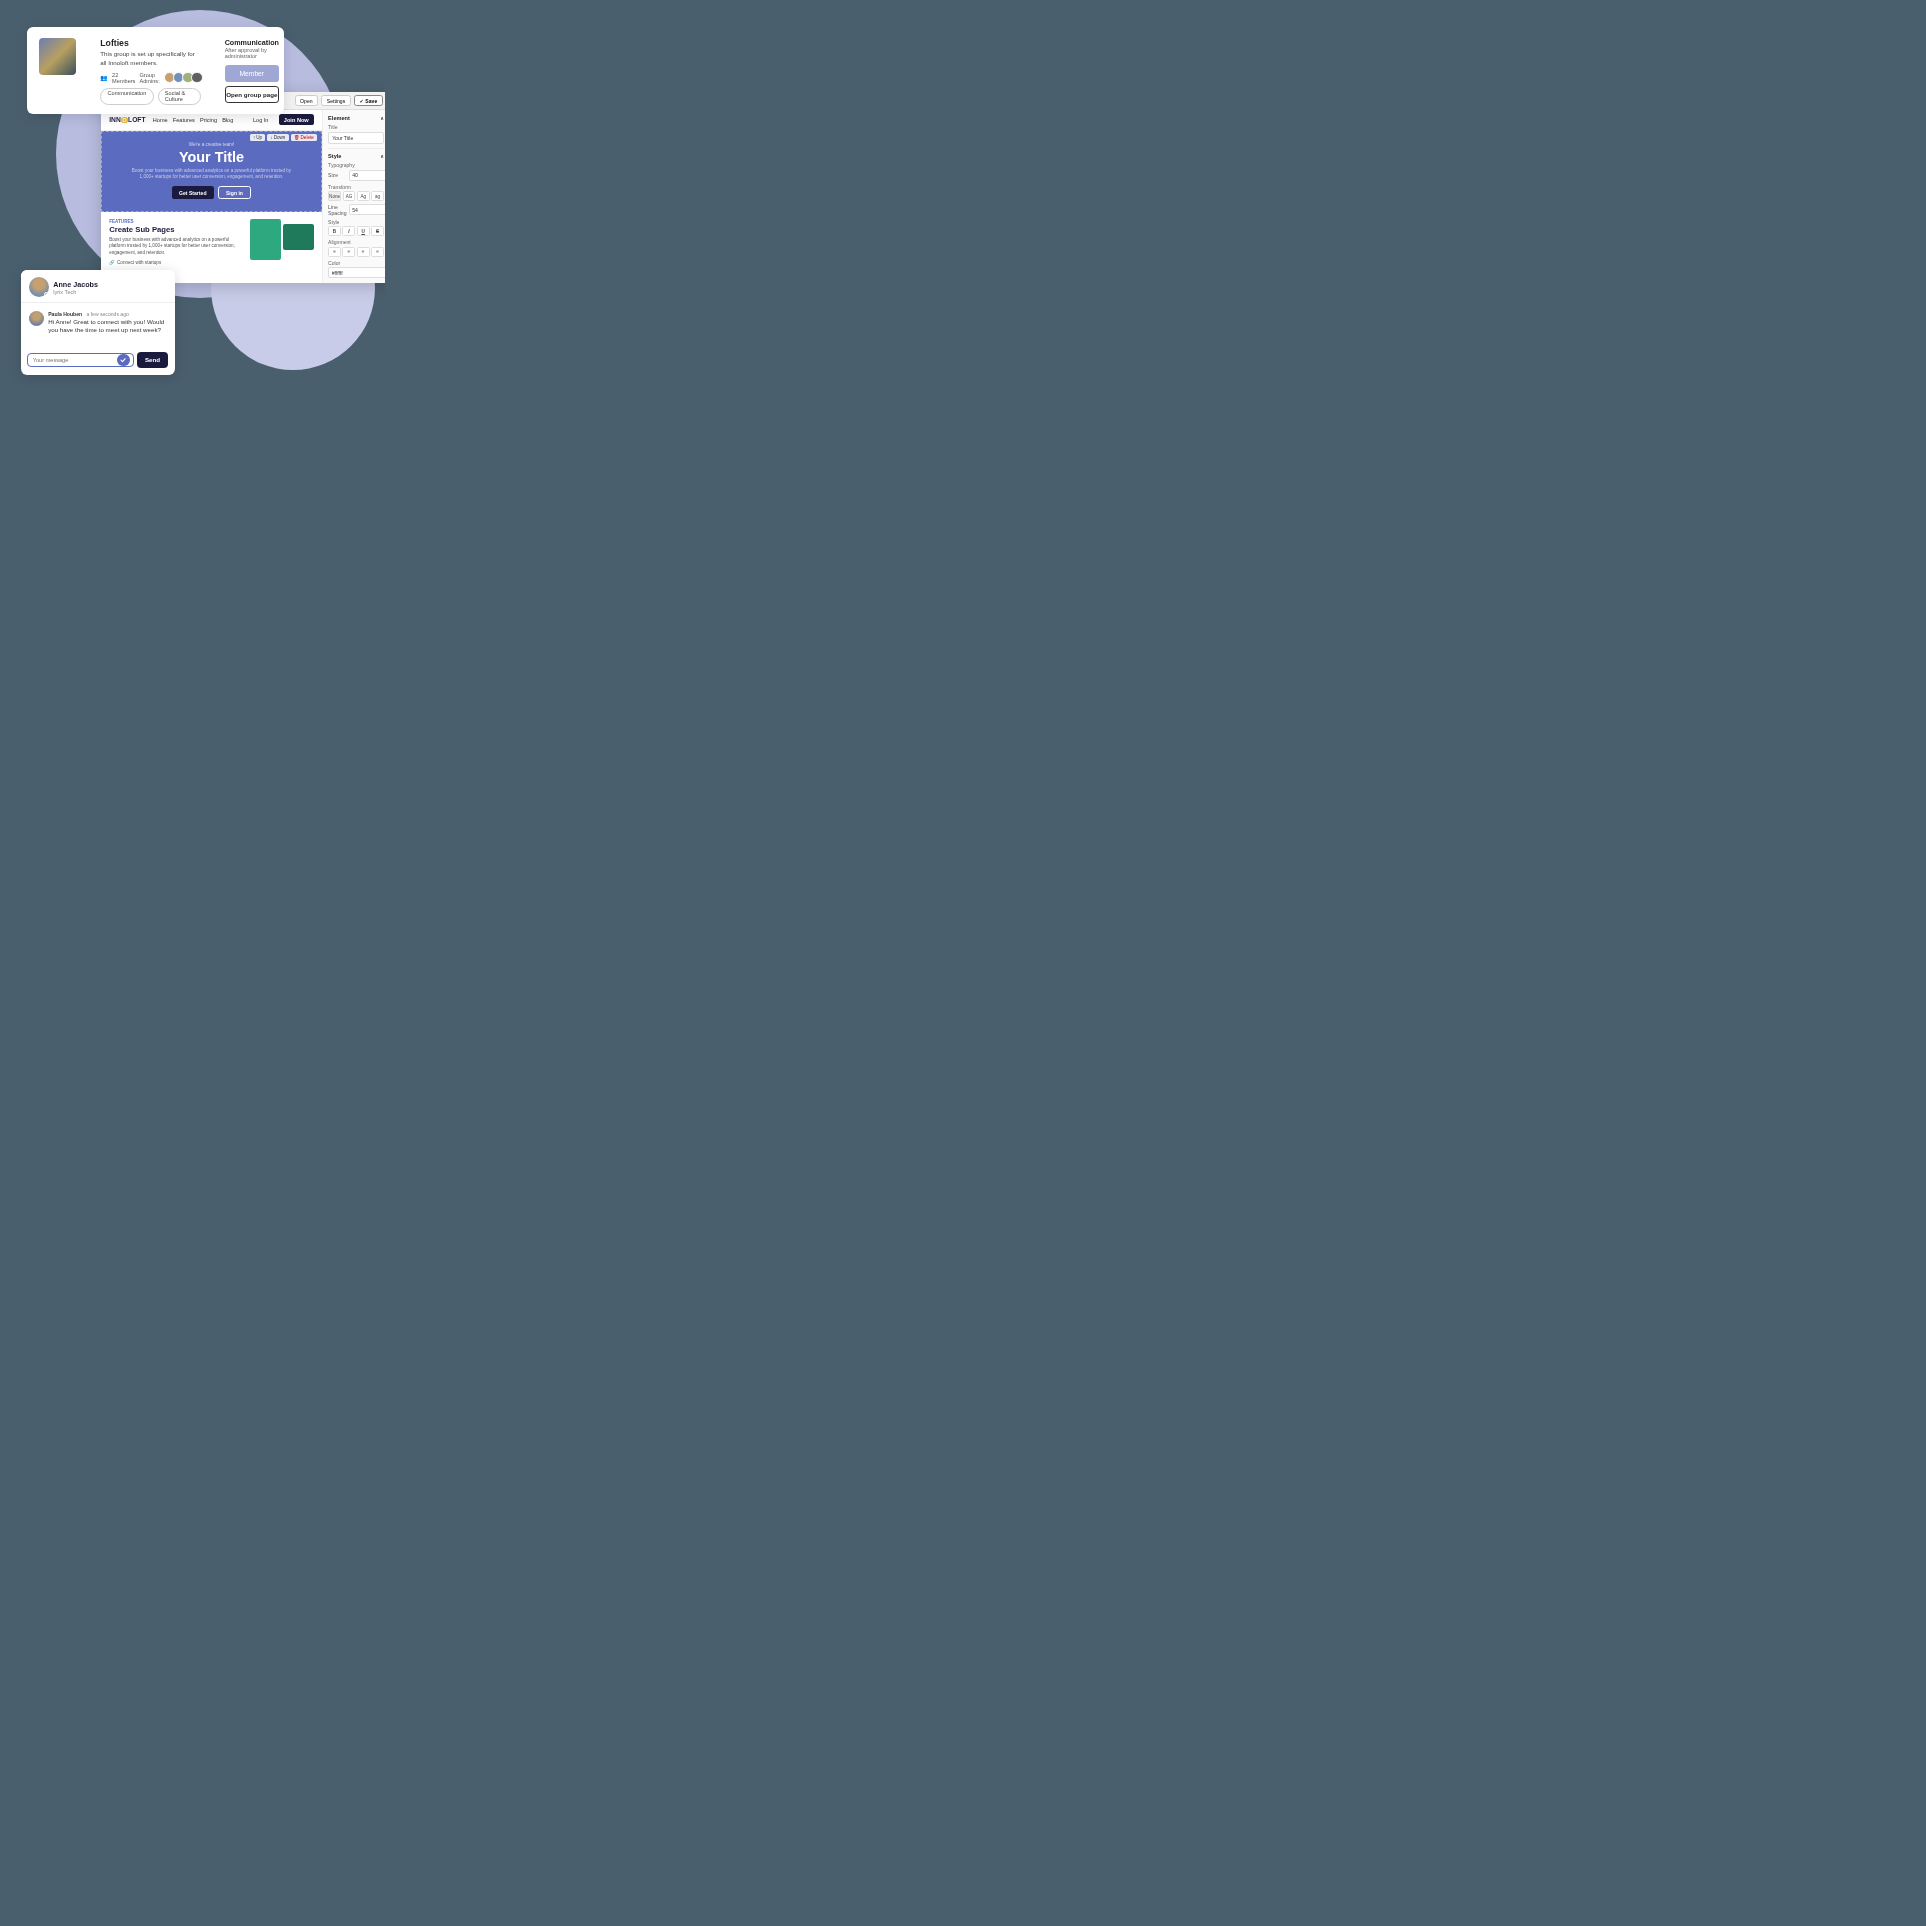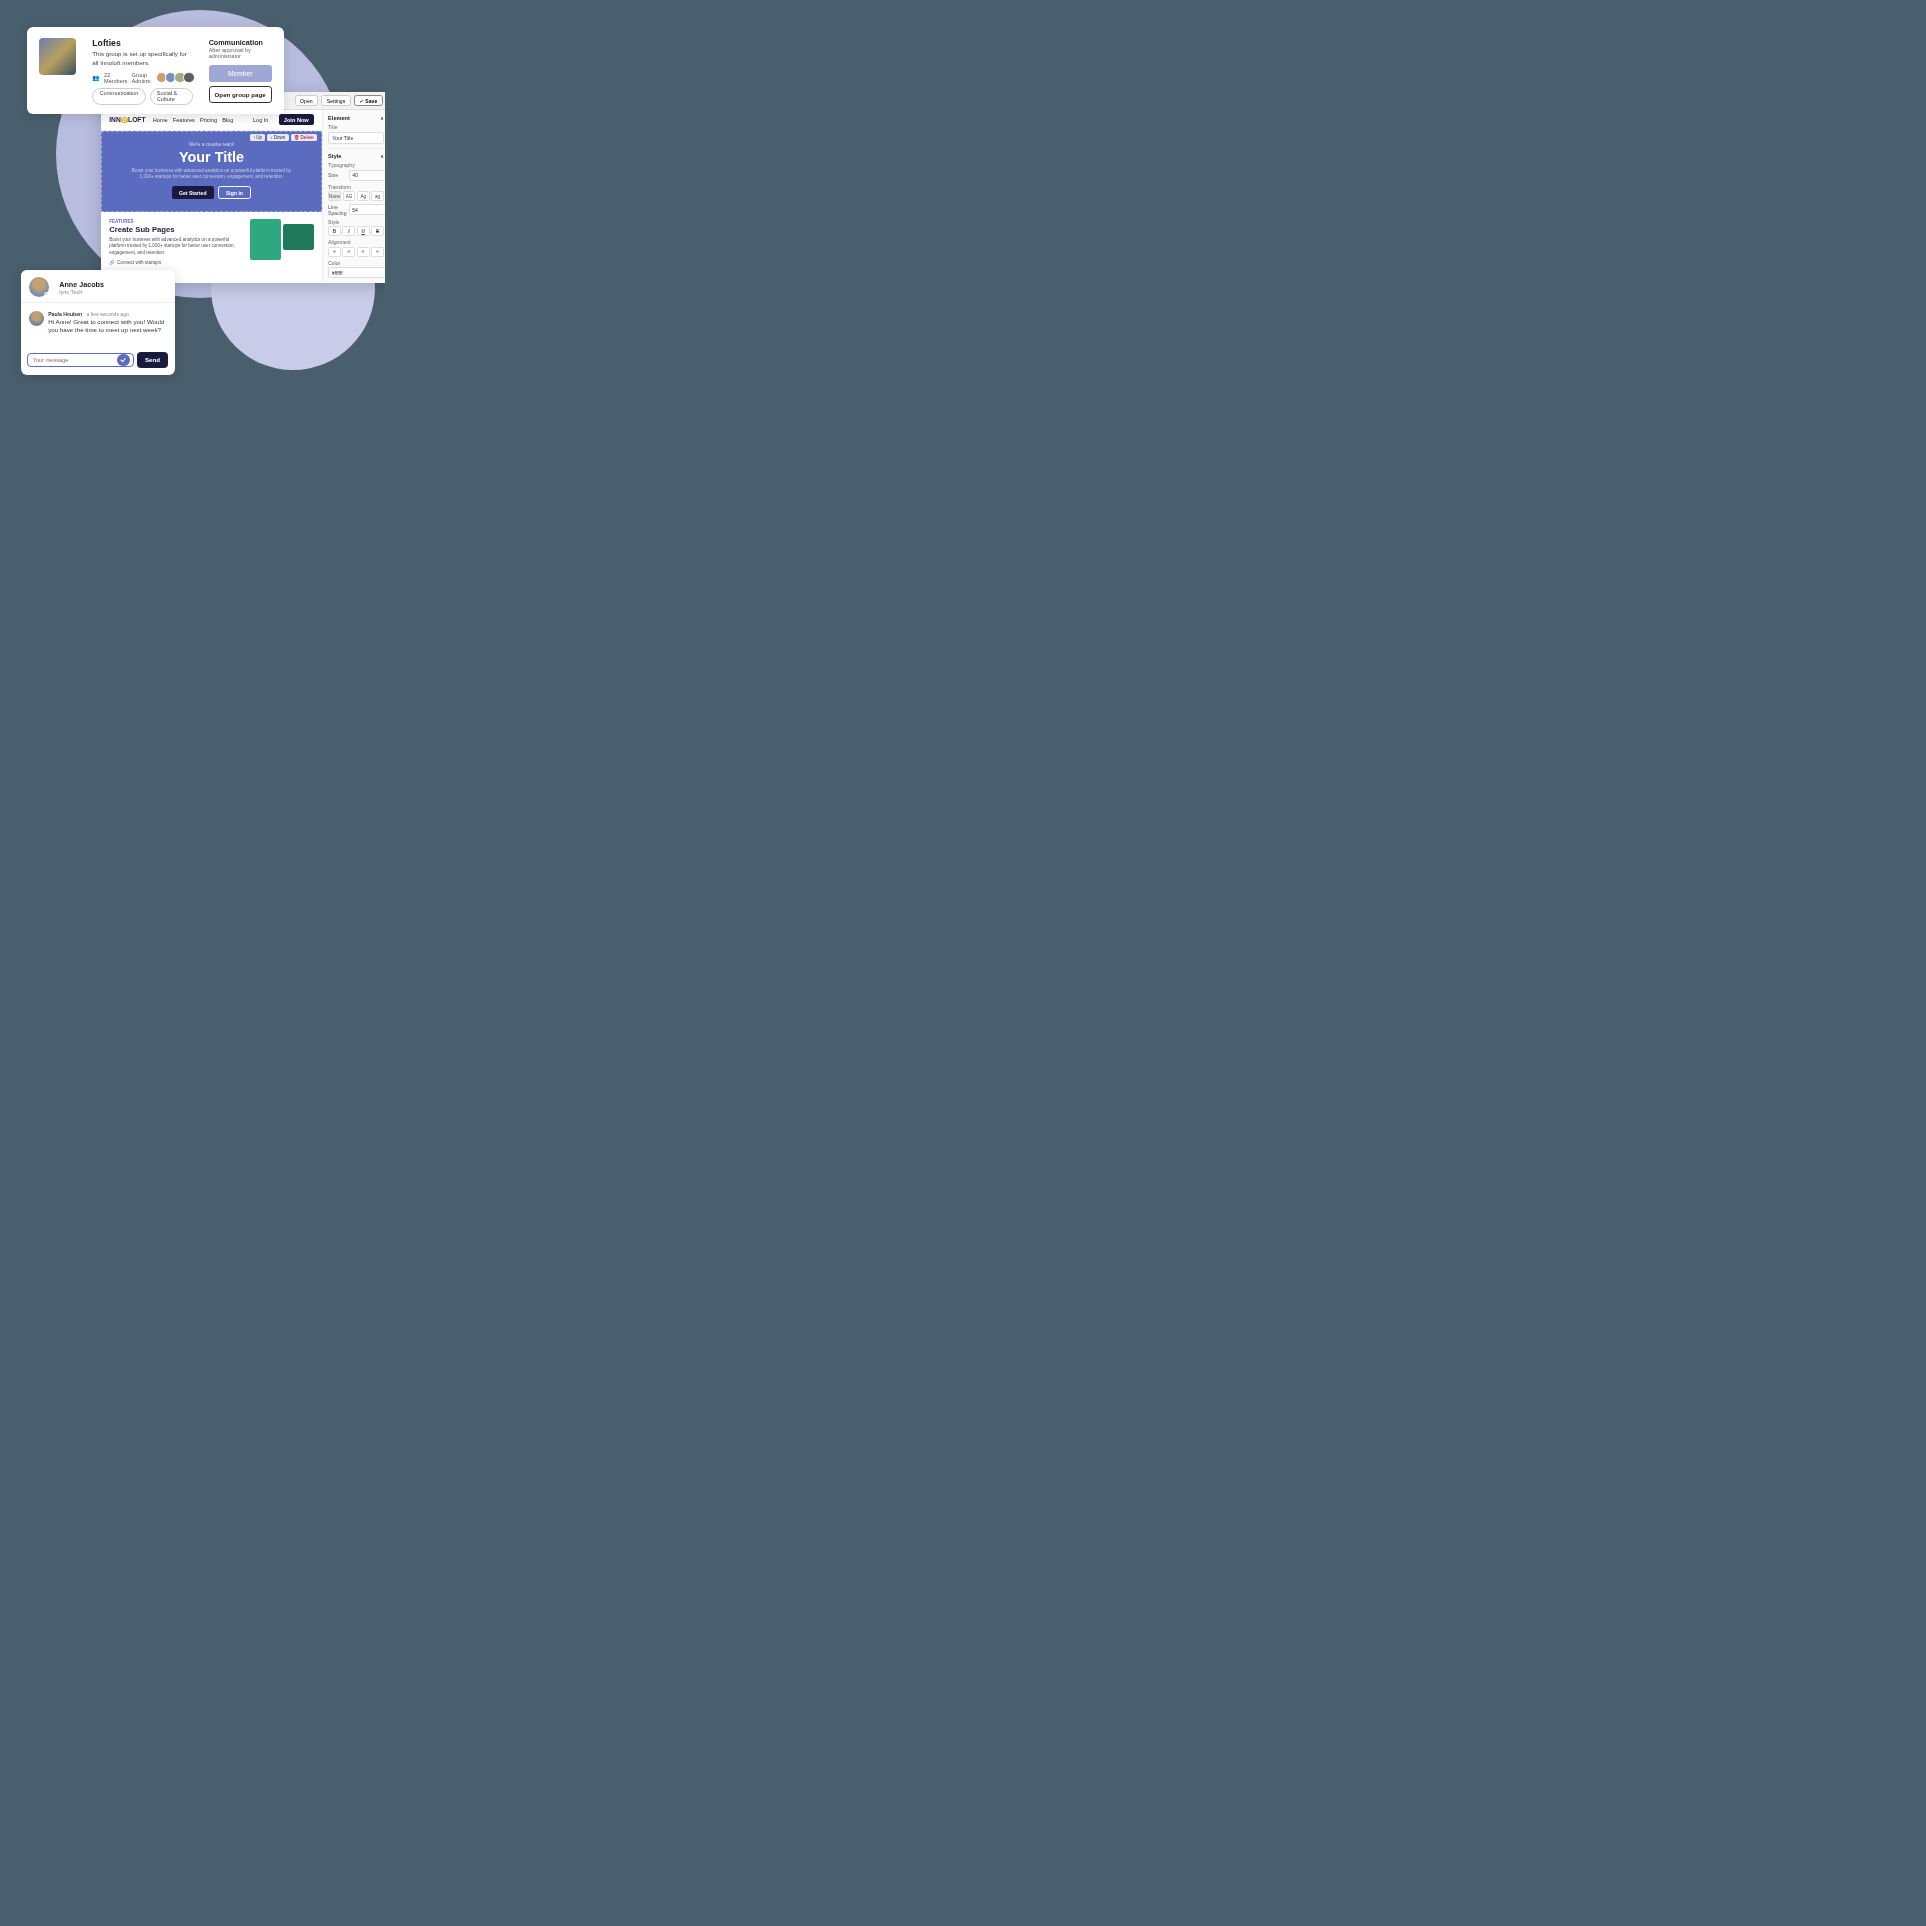--- a/index.html
+++ b/index.html
@@ -39,21 +39,21 @@
       position: absolute;
       top: 27px;
       left: 27px;
       width: 257px;
       background: #fff;
       border-radius: 6.2px;
       box-shadow: 0 2.1px 12.3px rgba(0,0,0,0.13);
       padding: 11.3px 12.3px 9.2px 12.3px;
       z-index: 10;
       display: flex;
-      gap: 16px;
+      gap: 24px;
     }
     .group-card-image {
       width: 37px;
       height: 37px;
       border-radius: 4.1px;
       overflow: hidden;
       flex-shrink: 0;
       background: linear-gradient(135deg, #7b8cde 0%, #e8c97a 60%, #4a5f6e 100%);
       display: flex;
       align-items: center;
@@ -514,21 +514,21 @@
       box-shadow: 0 2.1px 12.3px rgba(0,0,0,0.16);
       z-index: 12;
       overflow: hidden;
     }
     .chat-header {
       background: #fff;
       padding: 7.2px 8.2px 5.1px;
       border-bottom: 0.5px solid #eee;
       display: flex;
       align-items: center;
-      gap: 10px;
+      gap: 4px;
     }
     .chat-avatar {
       width: 20.5px;
       height: 20.5px;
       border-radius: 50%;
       background: #7090b0;
       flex-shrink: 0;
       position: relative;
       overflow: hidden;
     }

